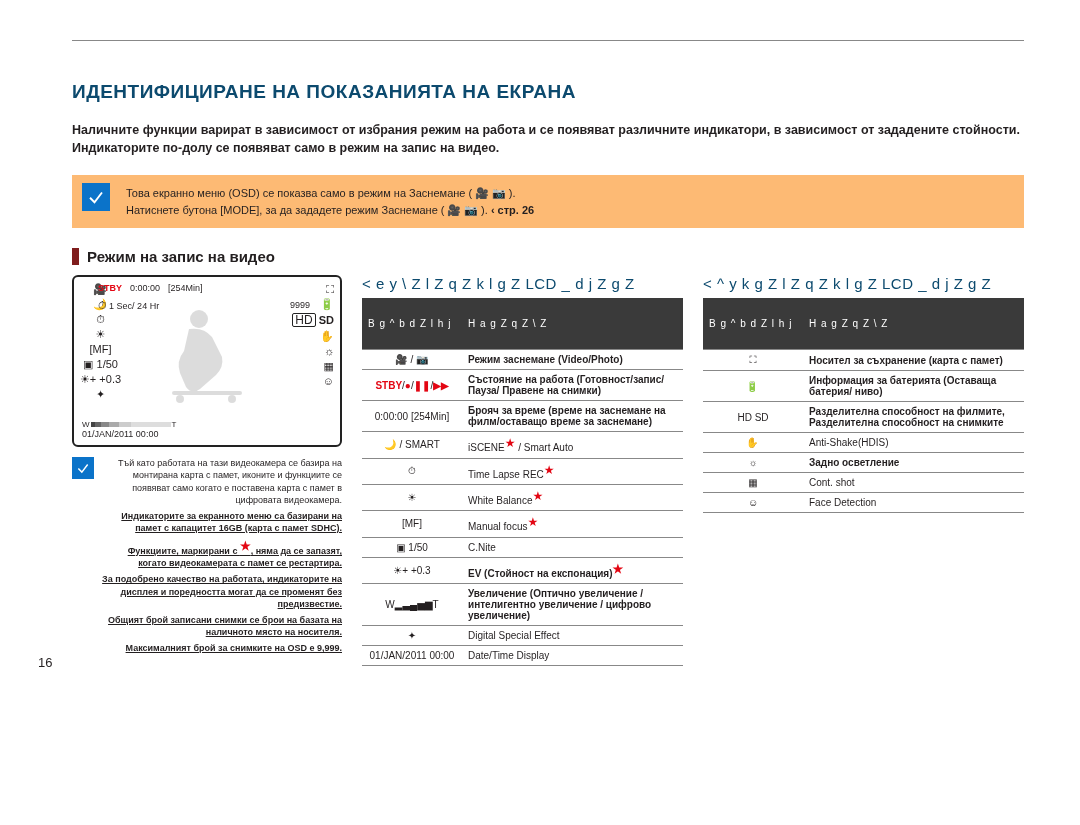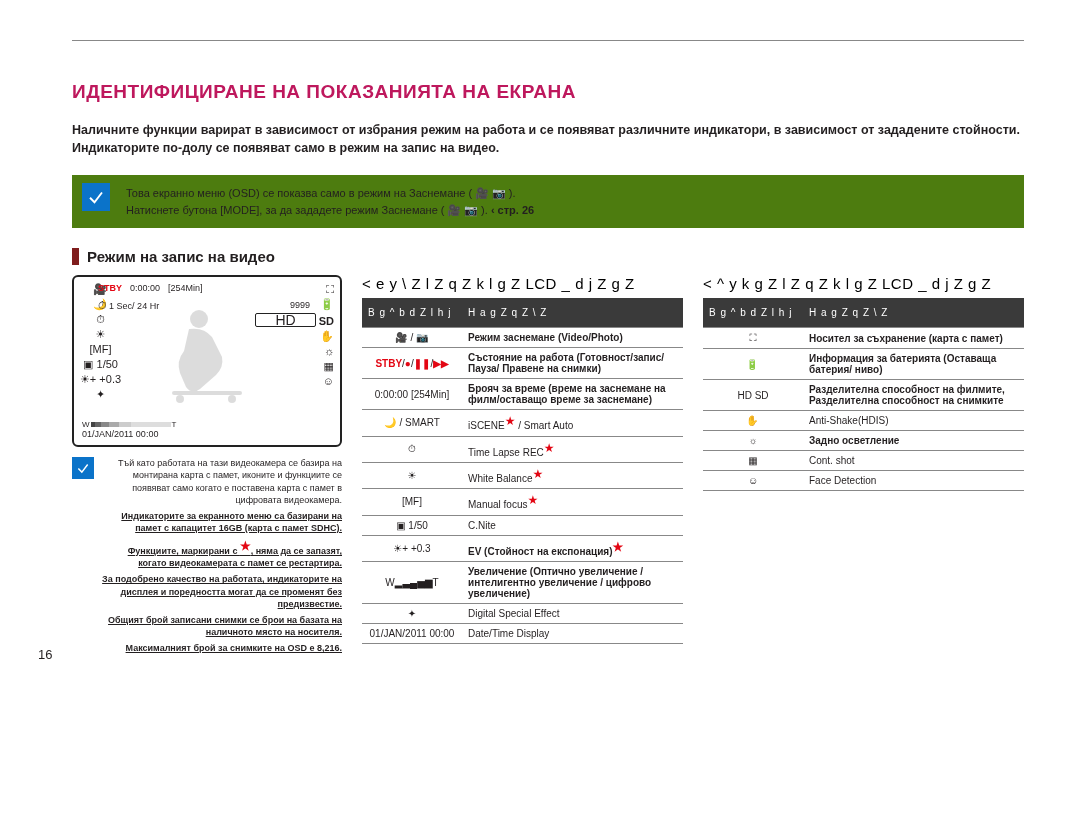--- a/index.html
+++ b/index.html
@@ -16,34 +16,34 @@
     padding: 40px 56px 30px 72px;
     position: relative;
     box-sizing: border-box;
   }
   hr.top {
     border: none;
     border-top: 1px solid #888;
     margin: 0 0 40px 0;
   }
   h1.title {
-    color: #be185d;
+    color: #0c4a6e;
     font-weight: bold;
     font-size: 19px;
     letter-spacing: 0.5px;
     margin: 0 0 18px 0;
   }
   .intro {
     font-size: 12.5px;
     line-height: 1.45;
     font-weight: bold;
     margin-bottom: 18px;
   }
   .note-box {
-    background: #4d7c0f;
+    background: #fdba74;
     padding: 10px 14px 10px 54px;
     position: relative;
     font-size: 11px;
     line-height: 1.5;
     min-height: 32px;
     margin-bottom: 20px;
   }
   .note-box .note-icon {
     position: absolute;
     left: 10px;
@@ -98,54 +98,54 @@
   .small-note .note-icon2{
     width:22px;height:22px;background:#0b73c9;display:flex;align-items:center;justify-content:center;flex:0 0 22px;
   }
   .small-note .note-icon2 svg{stroke:#fff;fill:none;stroke-width:2.5;}
   .small-note .txt{ font-size:9px; line-height:1.35;}
   .small-note .txt p{margin:0 0 4px 0;text-align:right;}
   .small-note .txt b{font-weight:bold;text-decoration:underline;}
 
   .sub-head {
     font-size: 15px;
-    color: #000000;
+    color: #0c4a6e;
     letter-spacing: 0.5px;
     margin-bottom: 6px;
   }
   table.spec {
     border-collapse: collapse;
     width: 100%;
     font-size: 10px;
   }
   table.spec th {
     background: #3a3a3a;
     color: #fff;
     font-weight: normal;
-    padding: 9px 6px;
+    padding: 20px 6px;
     text-align: left;
     letter-spacing: 1px;
   }
   table.spec td {
     border-top: 1px solid #888;
     border-bottom: 1px solid #888;
     padding: 4px 6px;
     vertical-align: middle;
   }
   table.spec td:first-child{
     width:88px; text-align:center;
   }
   .tstar{ color:#e30613; font-size:12px; vertical-align:super;}
   .page-num{
     position:absolute;
     left: 38px;
     bottom: 26px;
     font-size: 13px;
   }
-  .icon-box{display:inline-block;border:1px solid #222;padding:0 19px;border-radius:2px;font-size:14px;}
+  .icon-box{display:inline-block;border:1px solid #222;padding:0 2px;border-radius:2px;font-size:12px;}
   .red{color:#e30613;}
   .bold{font-weight:bold;}
 </style>
 </head>
 <body>
 
 <div class="page">
   <hr class="top">
 
   <h1 class="title">ИДЕНТИФИЦИРАНЕ НА ПОКАЗАНИЯТА НА ЕКРАНА</h1>
@@ -227,21 +227,21 @@
           <svg width="14" height="14" viewBox="0 0 24 24">
               <polyline points="4,13 10,19 20,6"></polyline>
             </svg>
         </div>
         <div class="txt" id="small-notes-txt">
             <p>Тъй като работата на тази видеокамера се базира на монтирана карта с памет, иконите и функциите се появяват само когато е поставена карта с памет в цифровата видеокамера.</p>
             <p><b>Индикаторите за екранното меню са базирани на памет с капацитет 16GB (карта с памет SDHC).</b></p>
             <p><b>Функциите, маркирани с <span class="tstar">★</span>, няма да се запазят, когато видеокамерата с памет се рестартира.</b></p>
             <p><b>За подобрено качество на работата, индикаторите на дисплея и поредността могат да се променят без предизвестие.</b></p>
             <p><b>Общият брой записани снимки се брои на базата на наличното място на носителя.</b></p>
-            <p><b>Максималният брой за снимките на OSD е 8,216.</b></p>
+            <p><b>Максималният брой за снимките на OSD е 9,999.</b></p>
           </div>
       </div>
     </div>
 
     <div class="mid-col">
       <div class="sub-head">&lt; e y \ Z l Z q Z k l g Z LCD _ d j Z g Z</div>
       <table class="spec">
         <thead>
             <tr>
           <th>B g ^ b d Z l h j</th>

